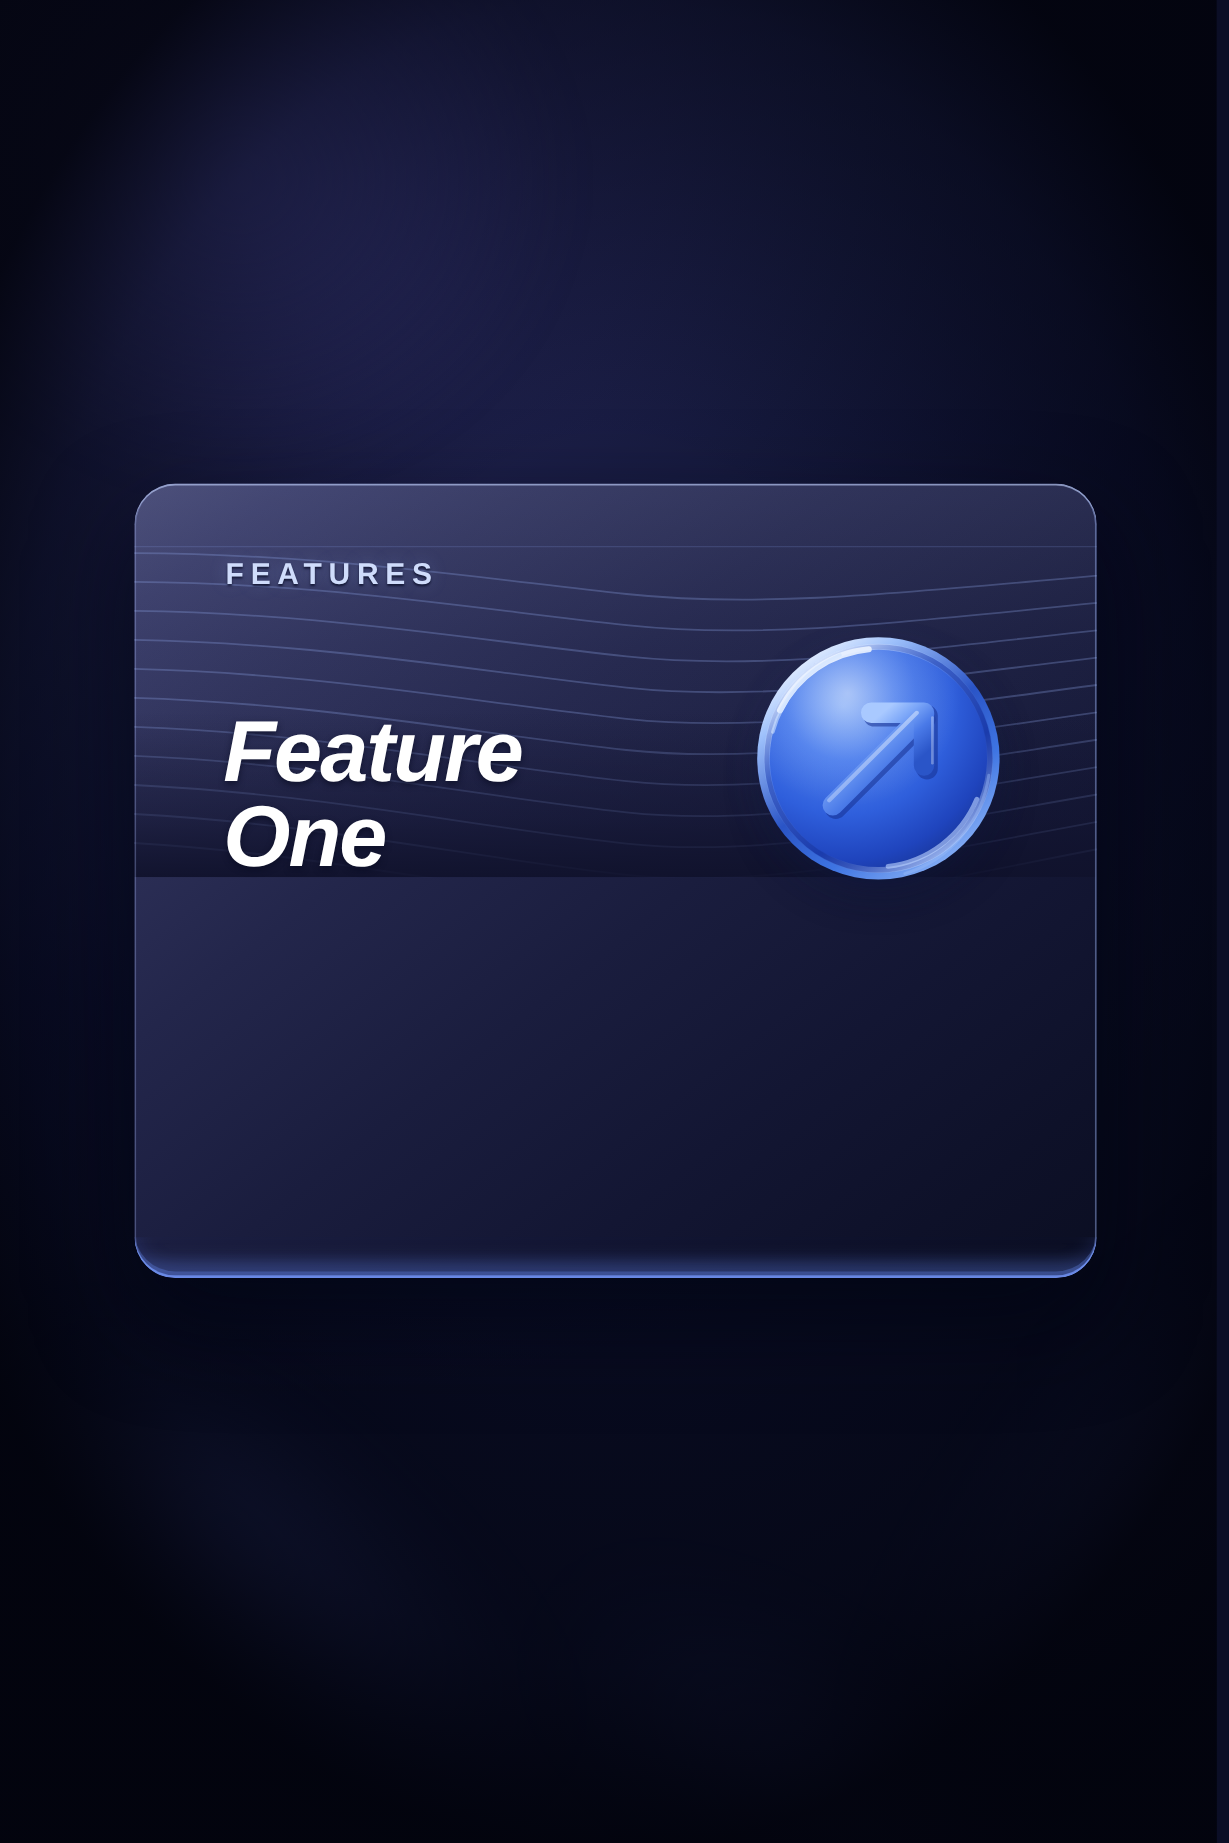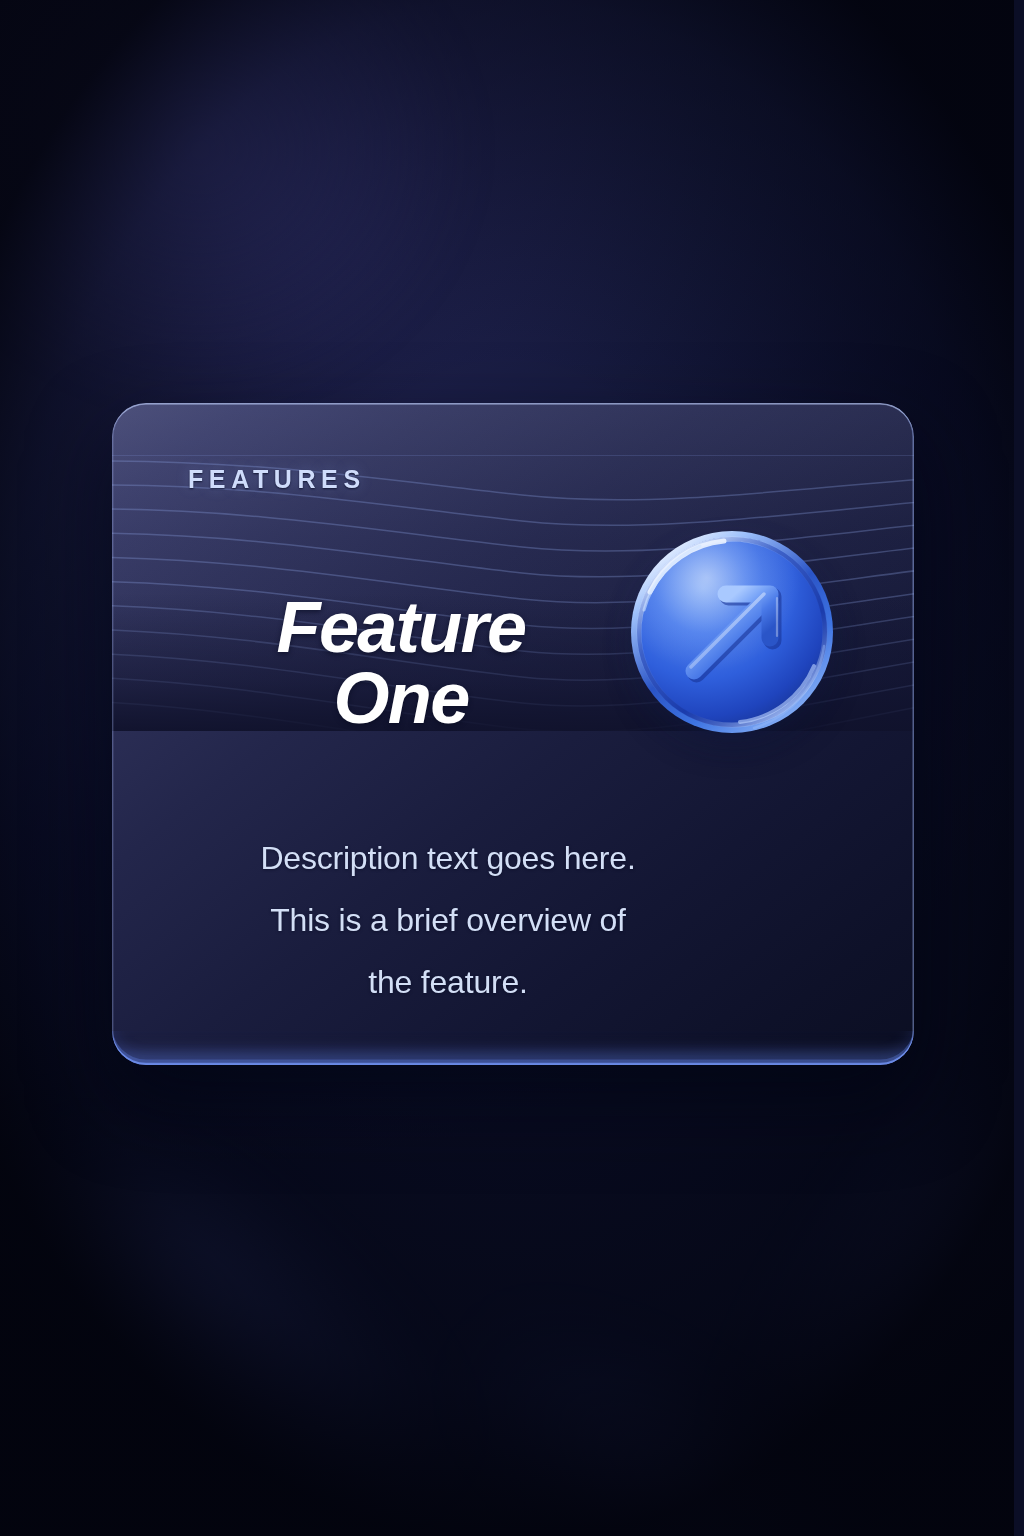--- a/index.html
+++ b/index.html
@@ -15,21 +15,20 @@
     -webkit-font-smoothing: antialiased;
   }
 
   
   #stage {
     position: relative;
     width: 1014px;
     height: 1536px;
     overflow: hidden;
     background: #090c22;
-    text-align: center;
   }
   .bg-base {
     position: absolute;
     inset: 0;
     background:
       radial-gradient(115% 70% at 18% 6%, #2a2c63 0%, #20224f 22%, #161a3e 46%, #0d1030 70%, #090c22 100%),
       linear-gradient(180deg, #1b1e48 0%, #14173a 30%, #0b0e28 62%, #070a1c 100%);
   }
   .bg-vignette {
     position: absolute;
@@ -258,23 +257,20 @@
     </div>
 
     <div class="card-rim"></div>
     <div class="card-rim-bottom"></div>
     <div class="card-edge-glow"></div>
   </div>
 
   <div class="eyebrow">FEATURES</div>
   <div class="title">Feature
 One</div>
-  <div class="desc">Description text goes here.
-This is a brief overview of
-the feature.</div>
 
   <div id="icon-wrap">
     <div class="icon-shadow"></div>
     <div class="icon-glow"></div>
     <svg width="208" height="208" viewBox="0 0 208 208" fill="none" aria-hidden="true">
       <defs>
         <radialGradient id="diskFill" cx="34%" cy="26%" r="86%">
           <stop offset="0%" stop-color="#77a3f5"></stop>
           <stop offset="28%" stop-color="#4a7cec"></stop>
           <stop offset="58%" stop-color="#2f5fdc"></stop>

